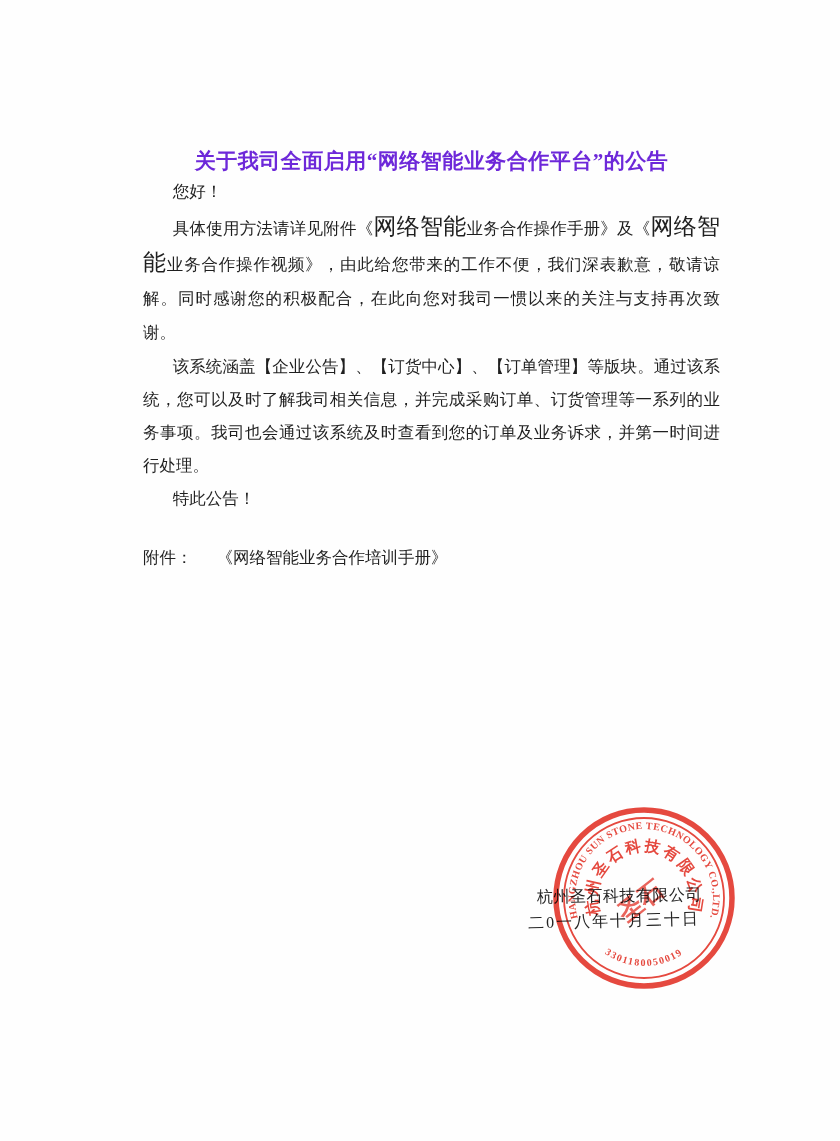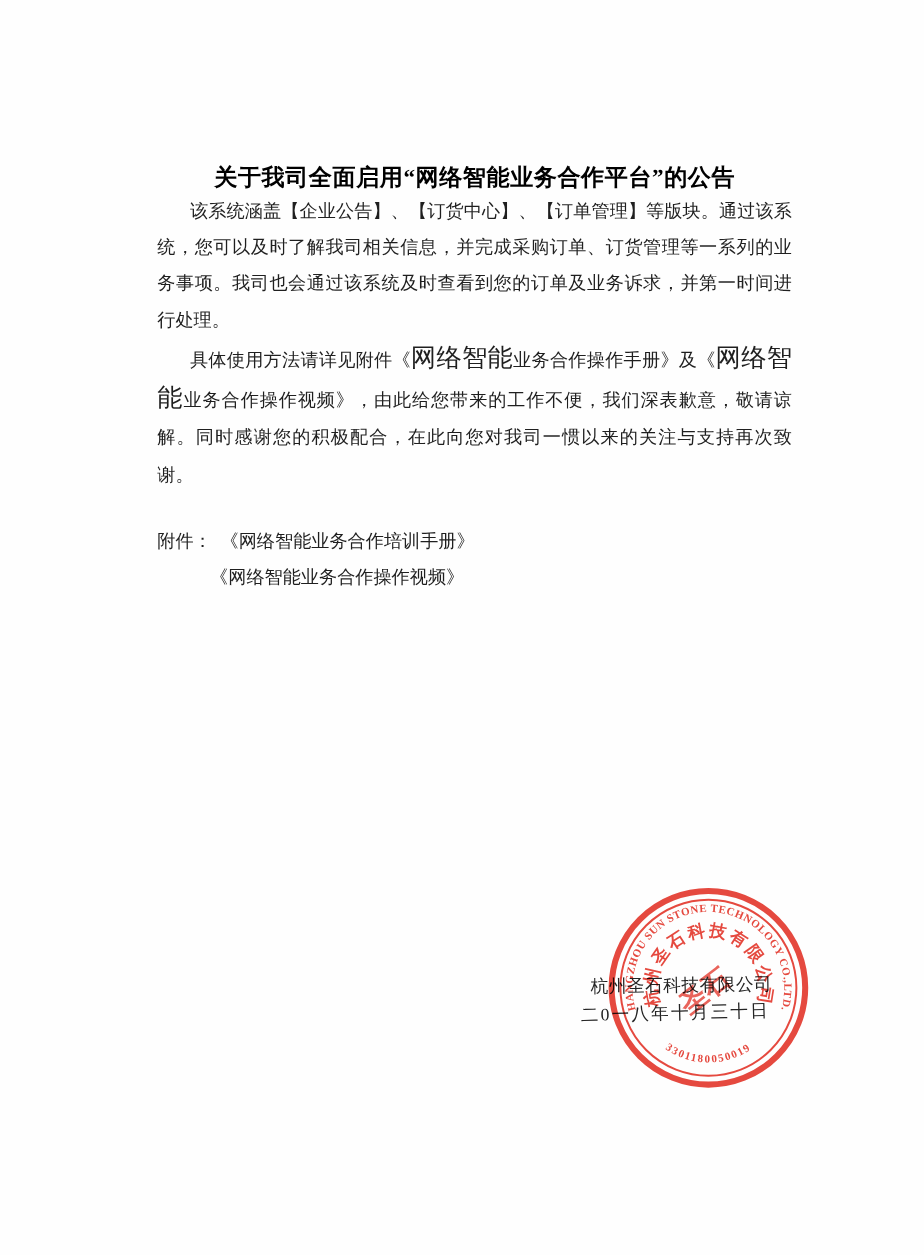--- a/index.html
+++ b/index.html
@@ -16,21 +16,21 @@
     left:143px; top:0;
     width:577px;
   }
   .doc-title {
     padding-top:148px;
     text-align:center;
     font-size:21px;
     line-height:27px;
     font-weight:bold;
     letter-spacing:0.5px;
-    color:#000000;
+    color:#6d28d9;
   }
   .salutation {
     margin-top:8px;
     font-size:16.5px;
     line-height:33px;
   }
   .greeting {
     font-size:16.5px;
     line-height:33px;
     text-indent:1.8em;
@@ -54,21 +54,21 @@
     margin:0;
     font-size:16.5px;
     line-height:33px;
     text-indent:1.8em;
   }
   .attachments {
     margin-top:26px;
     font-size:16.5px;
     line-height:33px;
   }
-  .attach-row1 .attach-item { margin-left:8px; }
+  .attach-row1 .attach-item { margin-left:24px; }
   .attach-row2 { padding-left:48px; }
   .signature-company {
     position:absolute;
     left:537px; top:886px;
     font-size:16px;
     letter-spacing:0.5px;
     color:#242424;
     z-index:2;
     transform:rotate(-0.8deg);
   }
@@ -94,31 +94,32 @@
 </head>
 <body>
 
 <div class="page">
 
   <div class="content">
 
     <div class="doc-title">关于我司全面启用“网络智能业务合作平台”的公告</div>
 
 
+    <div class="greeting">您好！</div>
 
+
+    <p class="para loose"><span>具体使用方法请详见附件《</span><span class="big-inline">网络智能</span><span>业务合作操作手册》及《</span><span class="big-inline">网络智能</span><span>业务合作操作视频》，由此给您带来的工作不便，我们深表歉意，敬请谅解。同时感谢您的积极配合，在此向您对我司一惯以来的关注与支持再次致谢。</span></p>
 
     <p class="para">该系统涵盖【企业公告】、【订货中心】、【订单管理】等版块。通过该系统，您可以及时了解我司相关信息，并完成采购订单、订货管理等一系列的业务事项。我司也会通过该系统及时查看到您的订单及业务诉求，并第一时间进行处理。</p>
 
-    <p class="para loose"><span>具体使用方法请详见附件《</span><span class="big-inline">网络智能</span><span>业务合作操作手册》及《</span><span class="big-inline">网络智能</span><span>业务合作操作视频》，由此给您带来的工作不便，我们深表歉意，敬请谅解。同时感谢您的积极配合，在此向您对我司一惯以来的关注与支持再次致谢。</span></p>
 
-
+    <p class="closing">特此公告！</p>
 
     <div class="attachments">
       <div class="attach-row1"><span>附件：</span><span class="attach-item">《网络智能业务合作培训手册》</span></div>
-      <div class="attach-row2"><span>《网络智能业务合作操作视频》</span></div>
     </div>
 
   </div>
 
   <div class="signature-company">杭州圣石科技有限公司</div>
 
   <div class="signature-date">二0一八年十月三十日</div>
 
   <svg class="seal" viewBox="0 0 190 190" xmlns="http://www.w3.org/2000/svg">
     <g fill="none" stroke="#e4392e">

